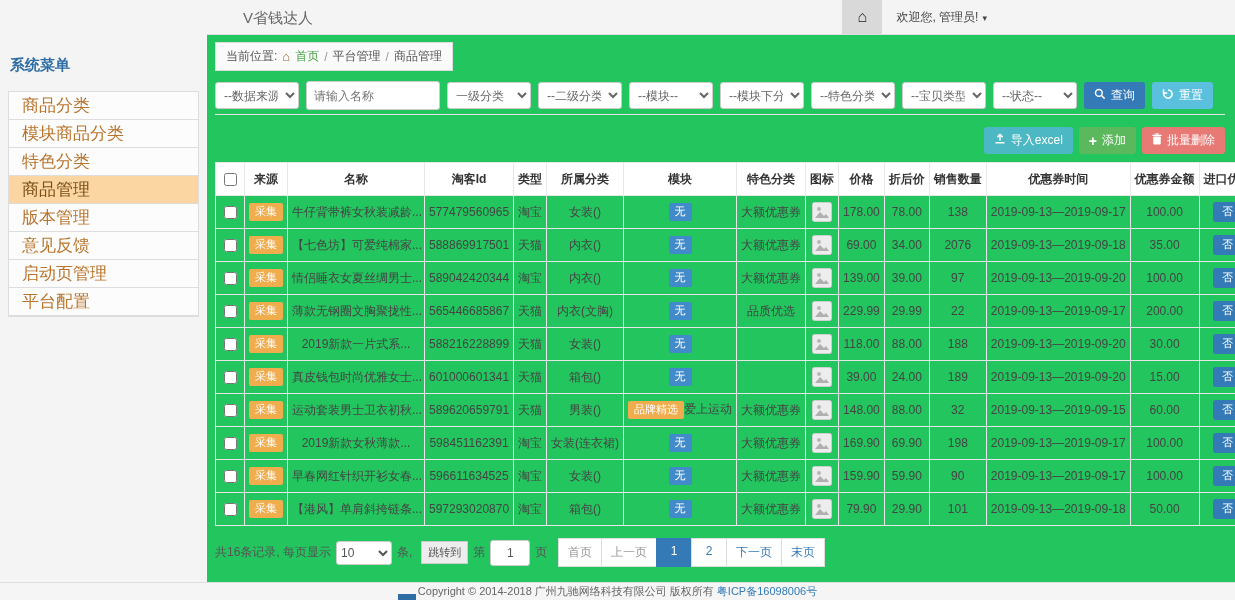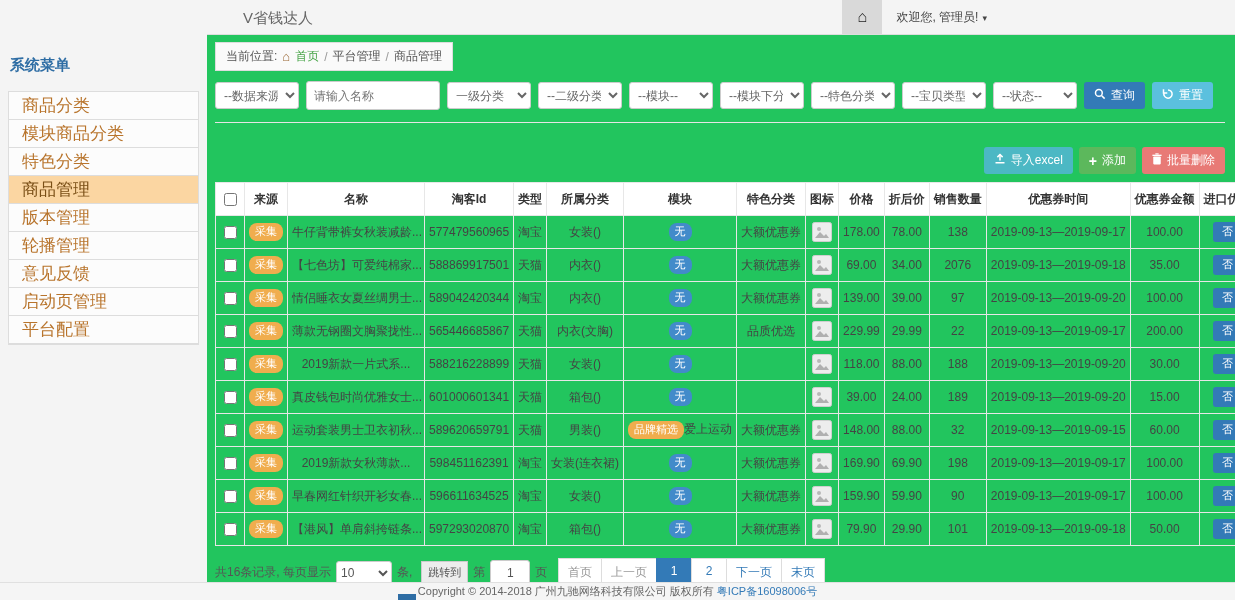--- a/index.html
+++ b/index.html
@@ -40,29 +40,29 @@
   .f-input{width:118px;padding:0 7px;}
   .btn{height:27px;border:none;border-radius:3px;color:#fff;font-size:12px;font-family:inherit;
        padding:0 10px;display:inline-flex;align-items:center;gap:5px;cursor:pointer;white-space:nowrap;}
   .btn-query{background:#337ab7;}
   .btn-reset{background:#5bc0de;}
   .btn-import{background:#4cb8c4;}
   .btn-add{background:#5cb85c;}
   .btn-bdel{background:#e87a76;}
   .plus{font-size:14px;font-weight:bold;line-height:1;}
 
-  .panel{margin-top:12px;border-top:1px solid #e5e5e5;padding-top:24px;}
+  .panel{margin-top:4px;border-top:1px solid #e5e5e5;padding-top:12px;}
   .toolbar{display:flex;justify-content:flex-end;gap:6px;}
 
   .grid{width:100%;border-collapse:collapse;margin-top:8px;}
   .grid th,.grid td{border:1px solid #e7e7e7;padding:3px 4px;text-align:center;white-space:nowrap;
                     font-size:12px;height:26px;color:#444;}
   .grid th{font-weight:bold;color:#333;background:#fff;}
   .name-cell{max-width:128px;overflow:hidden;text-align:left;}
-  .badge{display:inline-block;padding:2px 6px;border-radius:8px;color:#fff;font-size:11px;line-height:1.2;}
+  .badge{display:inline-block;padding:2px 6px;border-radius:2px;color:#fff;font-size:11px;line-height:1.2;}
   .badge-orange{background:#f0ad4e;}
   .badge-blue{background:#428bca;}
   .mini{display:inline-block;padding:3px 9px;border-radius:3px;color:#fff;font-size:11px;line-height:1.2;cursor:pointer;}
   .mini-blue{background:#337ab7;}
   .thumb{display:inline-block;width:20px;height:20px;vertical-align:middle;}
 
   .tfoot{display:flex;align-items:center;margin-top:12px;color:#555;}
   .pp-select{height:24px;border:1px solid #ccc;border-radius:3px;width:56px;font-family:inherit;font-size:12px;
              color:#555;margin:0 5px;background:#fff;}
   .jump-btn{background:#ededed;border:1px solid #ccc;border-radius:0;padding:3px 6px;margin:0 5px;color:#555;
@@ -100,21 +100,20 @@
   </div>
 
   <div class="sidebar">
     <div class="sidebar-title">系统菜单</div>
     <div class="menu">
         <div class="menu-item sub">商品分类</div>
         <div class="menu-item sub">模块商品分类</div>
         <div class="menu-item sub">特色分类</div>
         <div class="menu-item sub active">商品管理</div>
         <div class="menu-item sub">版本管理</div>
-        <div class="menu-item sub">轮播管理</div>
         <div class="menu-item sub">意见反馈</div>
         <div class="menu-item sub">启动页管理</div>
         <div class="menu-item sub">平台配置</div>
       </div>
   </div>
 
   <div class="main">
 
     <div class="breadcrumb">
       <span>当前位置:</span>

